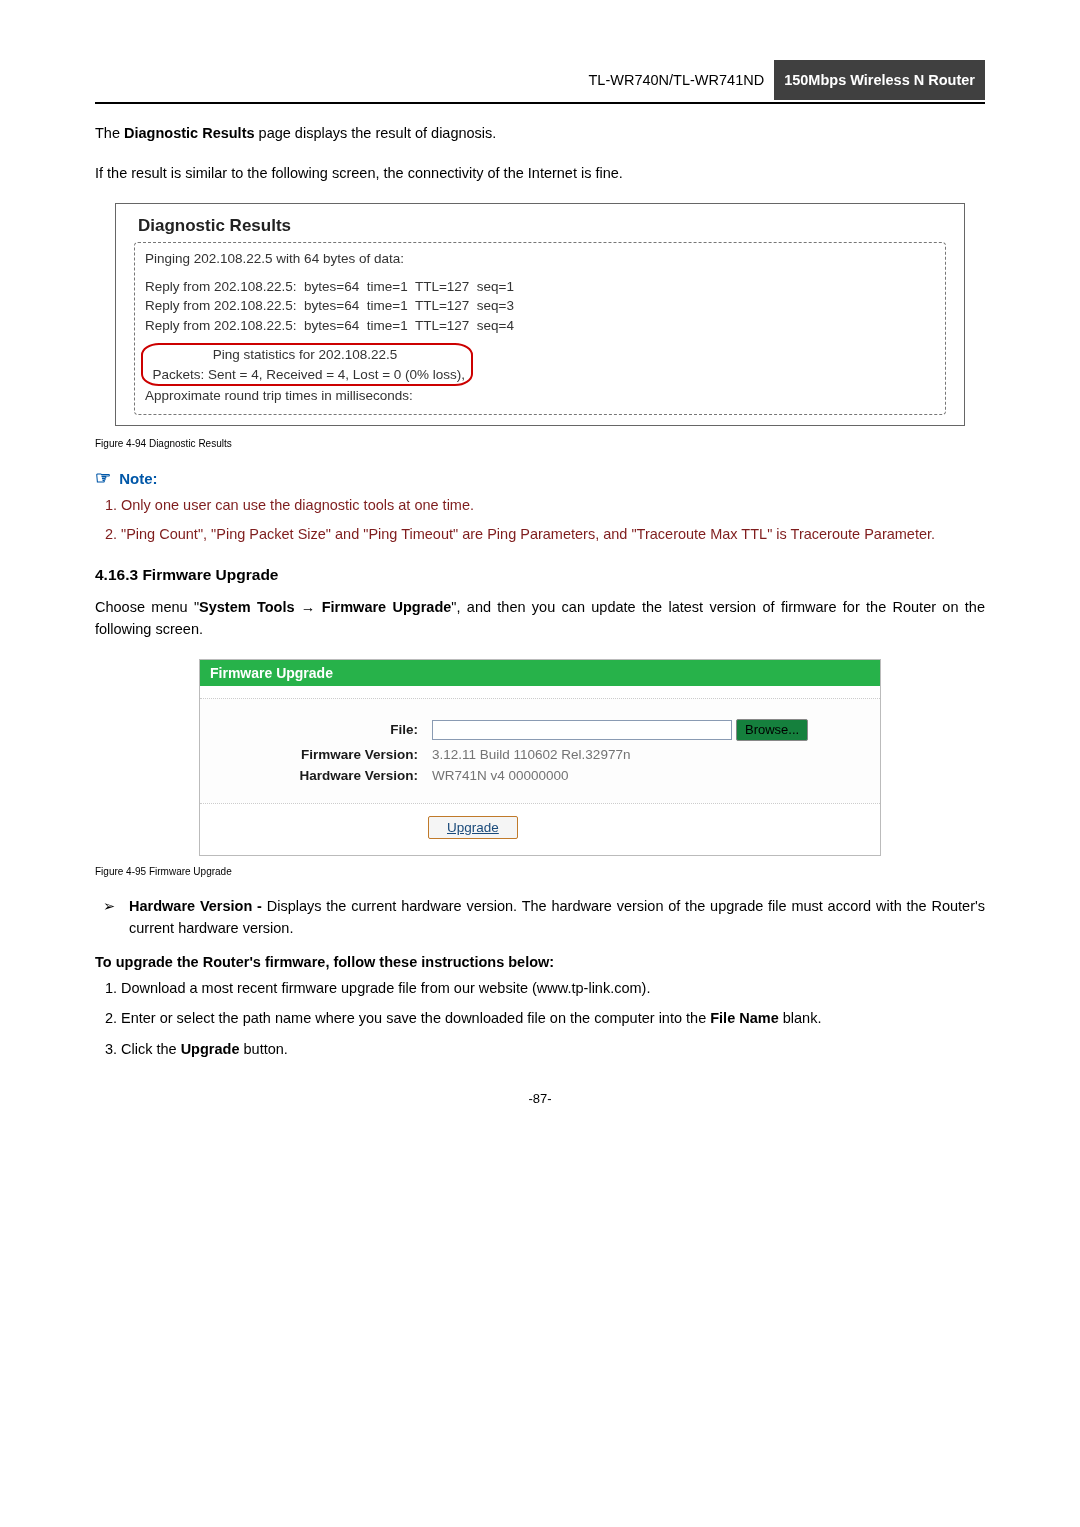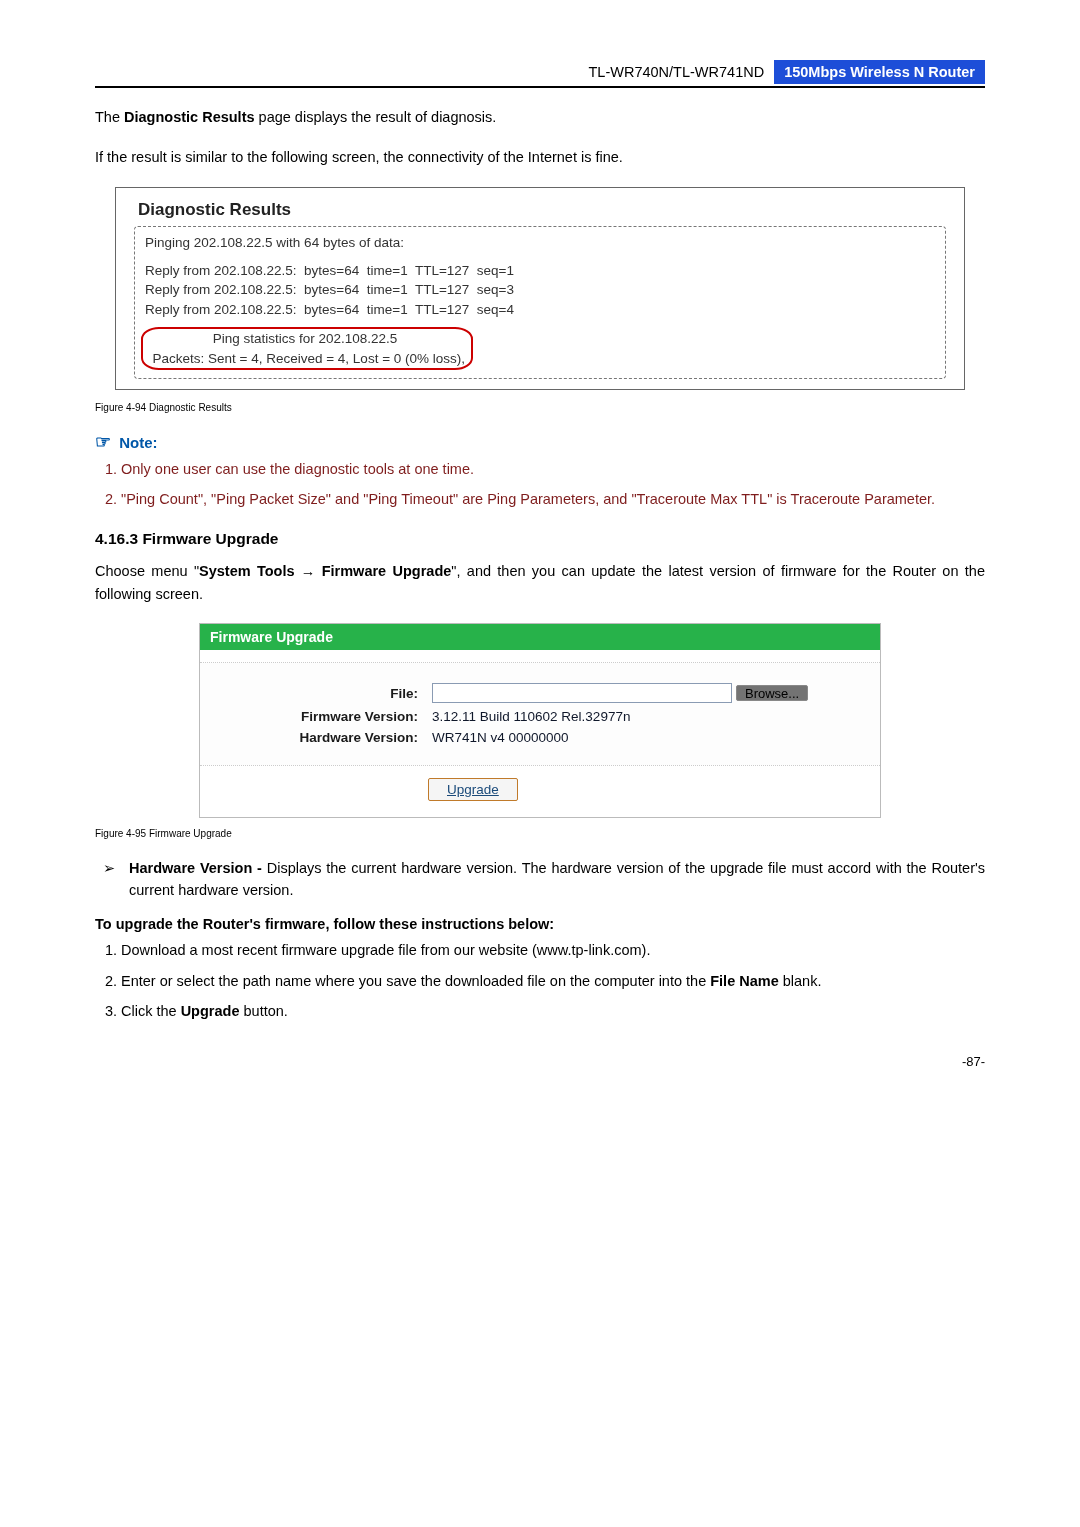--- a/index.html
+++ b/index.html
@@ -23,25 +23,25 @@
     align-items: stretch;
     gap: 0;
   }
   .model-text {
     font-weight: normal;
     font-size: 14.5px;
     padding: 4px 10px 4px 0;
     align-self: center;
   }
   .product-text {
-    background: #1d4ed8;
+    background: #404040;
     color: #fff;
     font-weight: bold;
     font-size: 14.5px;
-    padding: 4px 10px;
+    padding: 12px 10px;
   }
   .para {
     margin: 8px 0 18px 0;
     line-height: 1.55;
     text-align: justify;
   }
   .bold { font-weight: bold; }
 
   
   .diag-outer {
@@ -132,37 +132,37 @@
     background: #fdfdfd;
   }
   .fw-row { display: flex; align-items: center; margin: 6px 0; font-size: 13.5px; }
   .fw-label {
     width: 200px;
     text-align: right;
     color: #1a1a1a;
     font-weight: bold;
     padding-right: 14px;
   }
-  .fw-val { color: #0f172a; }
+  .fw-val { color: #737373; }
   .fw-input-wrap { display: flex; align-items: center; gap: 4px; }
   .fw-input {
     width: 300px;
     height: 20px;
     border: 1px solid #8a9bb3;
     background: #fff;
     box-sizing: border-box;
     font-size: 13px;
     padding: 0 4px;
   }
   .fw-browse {
-    height: 16px;
+    height: 22px;
     font-size: 13px;
     padding: 0 8px;
     border: 1px solid #888;
-    background: #737373;
+    background: #15803d;
     border-radius: 2px;
     cursor: pointer;
   }
   .fw-submit-row {
     border-top: 1px dotted #ccc;
     padding: 12px 18px 16px 18px;
   }
   .fw-upgrade-btn {
     margin-left: 210px;
     padding: 3px 18px;
@@ -202,21 +202,21 @@
     margin: 4px 0 20px 2px;
     padding-left: 24px;
   }
   ol.instr-list li {
     margin: 6px 0;
     line-height: 1.7;
     text-align: justify;
   }
 
   .page-num {
-    text-align: right;
+    text-align: center;
     font-size: 13px;
     margin-top: 30px;
   }
 </style>
 </head>
 <body>
 
 <div class="header-row">
   <div class="header-inner">
     <span class="model-text">TL-WR740N/TL-WR741ND</span>
@@ -237,20 +237,21 @@
     <div class="diag-line">Reply from 202.108.22.5:  bytes=64  time=1  TTL=127  seq=1</div>
     <div class="diag-line">Reply from 202.108.22.5:  bytes=64  time=1  TTL=127  seq=3</div>
     <div class="diag-line">Reply from 202.108.22.5:  bytes=64  time=1  TTL=127  seq=4</div>
     <div style="height:8px"></div>
     <div>
       <span class="ping-highlight">
         <span class="diag-line">Ping statistics for 202.108.22.5</span><br>
         <span class="diag-line">  Packets: Sent = 4, Received = 4, Lost = 0 (0% loss),</span>
       </span>
     </div>
+    <div class="diag-line">Approximate round trip times in milliseconds:</div>
   </div>
 </div>
 <div class="fig-caption">Figure 4-94    Diagnostic Results</div>
 
 <div class="note-head">
   <span class="hand">☞</span><span>Note:</span>
 </div>
 <ol class="note-list">
   <li>Only one user can use the diagnostic tools at one time.</li>
   <li>"Ping Count", "Ping Packet Size" and "Ping Timeout" are Ping Parameters, and "Traceroute Max TTL" is Traceroute Parameter.</li>

